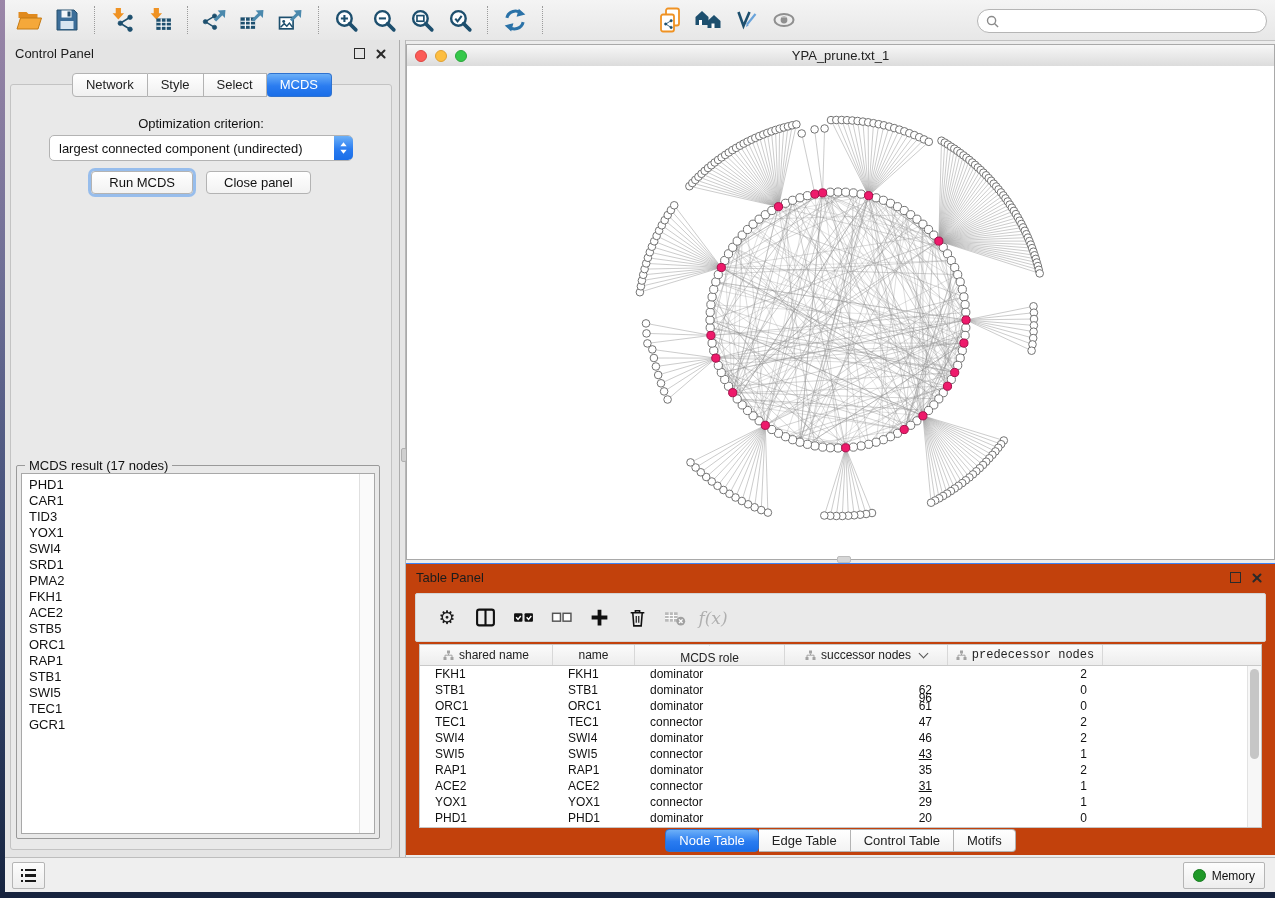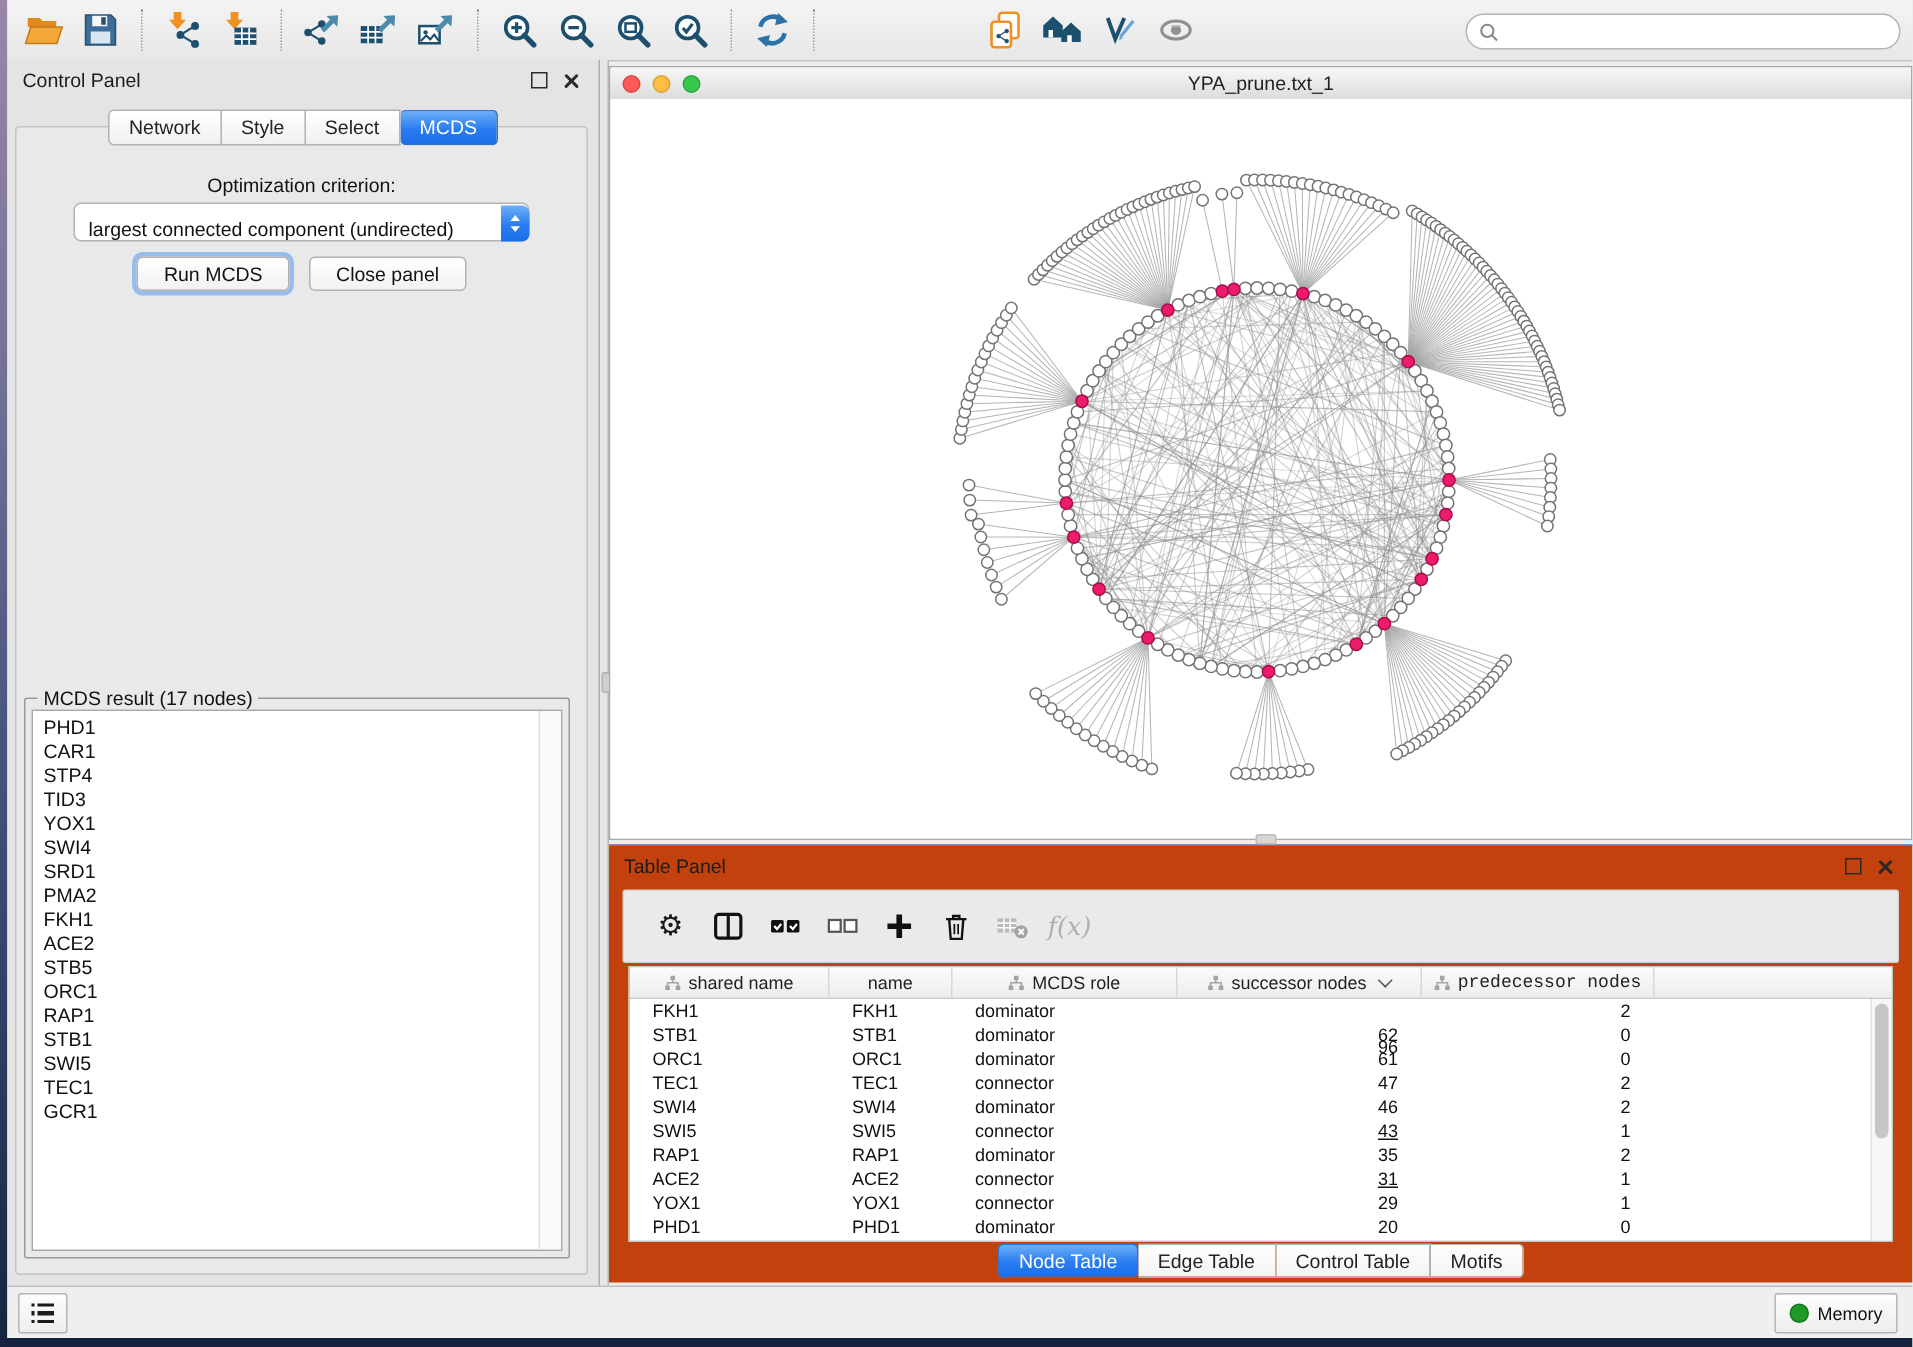--- a/index.html
+++ b/index.html
@@ -37,21 +37,21 @@
   .cp-tabs{position:absolute;left:0;top:33px;width:100%;display:flex;justify-content:center;z-index:2}
   .cp-tab{height:22px;line-height:22px;padding:0 13px;font-size:13px;color:#222;
        background:linear-gradient(#ffffff,#f0f0f0);border:1px solid #b3b3b3;border-left:none;cursor:default}
   .cp-tab:first-child{border-left:1px solid #b3b3b3;border-radius:4px 0 0 4px}
   .cp-tab:last-child{border-radius:0 4px 4px 0}
   .cp-tab.active{background:linear-gradient(#6cb0f8,#2a7cf0 55%,#1a6ee8);color:#fff;border-color:#2f72cf;border-radius:4px}
   .cp-panel{position:absolute;left:5px;right:7px;top:44px;bottom:8px;background:#e9e9e9;
        border:1px solid #c3c3c3;border-radius:3px}
   .opt-label{position:absolute;left:0;top:31px;width:100%;text-align:center;font-size:13px;color:#111}
   .dropdown{position:absolute;left:38px;right:38px;top:50px;height:24px;background:#fff;border:1px solid #b3b3b3;
-       border-radius:5px;display:flex;align-items:flex-end;font-size:13px;color:#111;cursor:default}
+       border-radius:5px;display:flex;align-items:center;font-size:13px;color:#111;cursor:default}
   .dropdown .dd-text{flex:1;padding-left:9px;white-space:nowrap;overflow:hidden}
   .dd-stepper{width:19px;height:24px;margin:-1px -1px -1px 0;border-radius:0 5px 5px 0;
        background:linear-gradient(#6cb0f8,#2a7cf0 55%,#1a6ee8);display:flex;align-items:center;justify-content:center}
   .btn-row{position:absolute;left:0;top:86px;width:100%;display:flex;justify-content:center;gap:13px}
   .mac-btn{height:23px;padding:0 17px;background:linear-gradient(#ffffff,#f2f2f2);border:1px solid #b3b3b3;
        border-radius:4px;font-size:13px;color:#111;cursor:default;display:flex;align-items:center}
   .mac-btn.focused{box-shadow:0 0 0 3px rgba(108,166,238,.65)}
 
   .fieldset{position:absolute;left:5px;right:11px;top:380px;height:372px;border:1px solid #9a9a9a;border-radius:2px}
   .fieldset .legend{position:absolute;left:8px;top:-8px;background:#e9e9e9;padding:0 4px;font-size:13px;color:#111}
@@ -316,21 +316,20 @@
       <div class="btn-row">
         <button class="mac-btn focused">Run MCDS</button>
         <button class="mac-btn">Close panel</button>
       </div>
       <div class="fieldset">
         <span class="legend">MCDS result (17 nodes)</span>
         <div class="mcds-list">
           <ul id="mcds-items">
               <li>PHD1</li>
               <li>CAR1</li>
-              <li>STP4</li>
               <li>TID3</li>
               <li>YOX1</li>
               <li>SWI4</li>
               <li>SRD1</li>
               <li>PMA2</li>
               <li>FKH1</li>
               <li>ACE2</li>
               <li>STB5</li>
               <li>ORC1</li>
               <li>RAP1</li>
@@ -1135,21 +1134,21 @@
               <rect x="4" y="0.5" width="3" height="3" fill="#888"></rect>
               <rect x="0.5" y="7" width="3" height="3" fill="#888"></rect>
               <rect x="7.5" y="7" width="3" height="3" fill="#888"></rect>
               <path d="M5.5 3.5V5M2 7V5.2h7V7" stroke="#888" fill="none"></path>
             </svg>
             <span>shared name</span>
           </div>
           <div class="th" style="width: 82px;">
             <span>name</span>
           </div>
-          <div class="th" style="width: 150px;">
+          <div class="th" style="width: 150px; flex-direction: column;">
             <svg class="tree-icon" width="11" height="11" viewBox="0 0 11 11">
               <rect x="4" y="0.5" width="3" height="3" fill="#888"></rect>
               <rect x="0.5" y="7" width="3" height="3" fill="#888"></rect>
               <rect x="7.5" y="7" width="3" height="3" fill="#888"></rect>
               <path d="M5.5 3.5V5M2 7V5.2h7V7" stroke="#888" fill="none"></path>
             </svg>
             <span>MCDS role</span>
           </div>
           <div class="th" style="width: 163px;">
             <svg class="tree-icon" width="11" height="11" viewBox="0 0 11 11">

